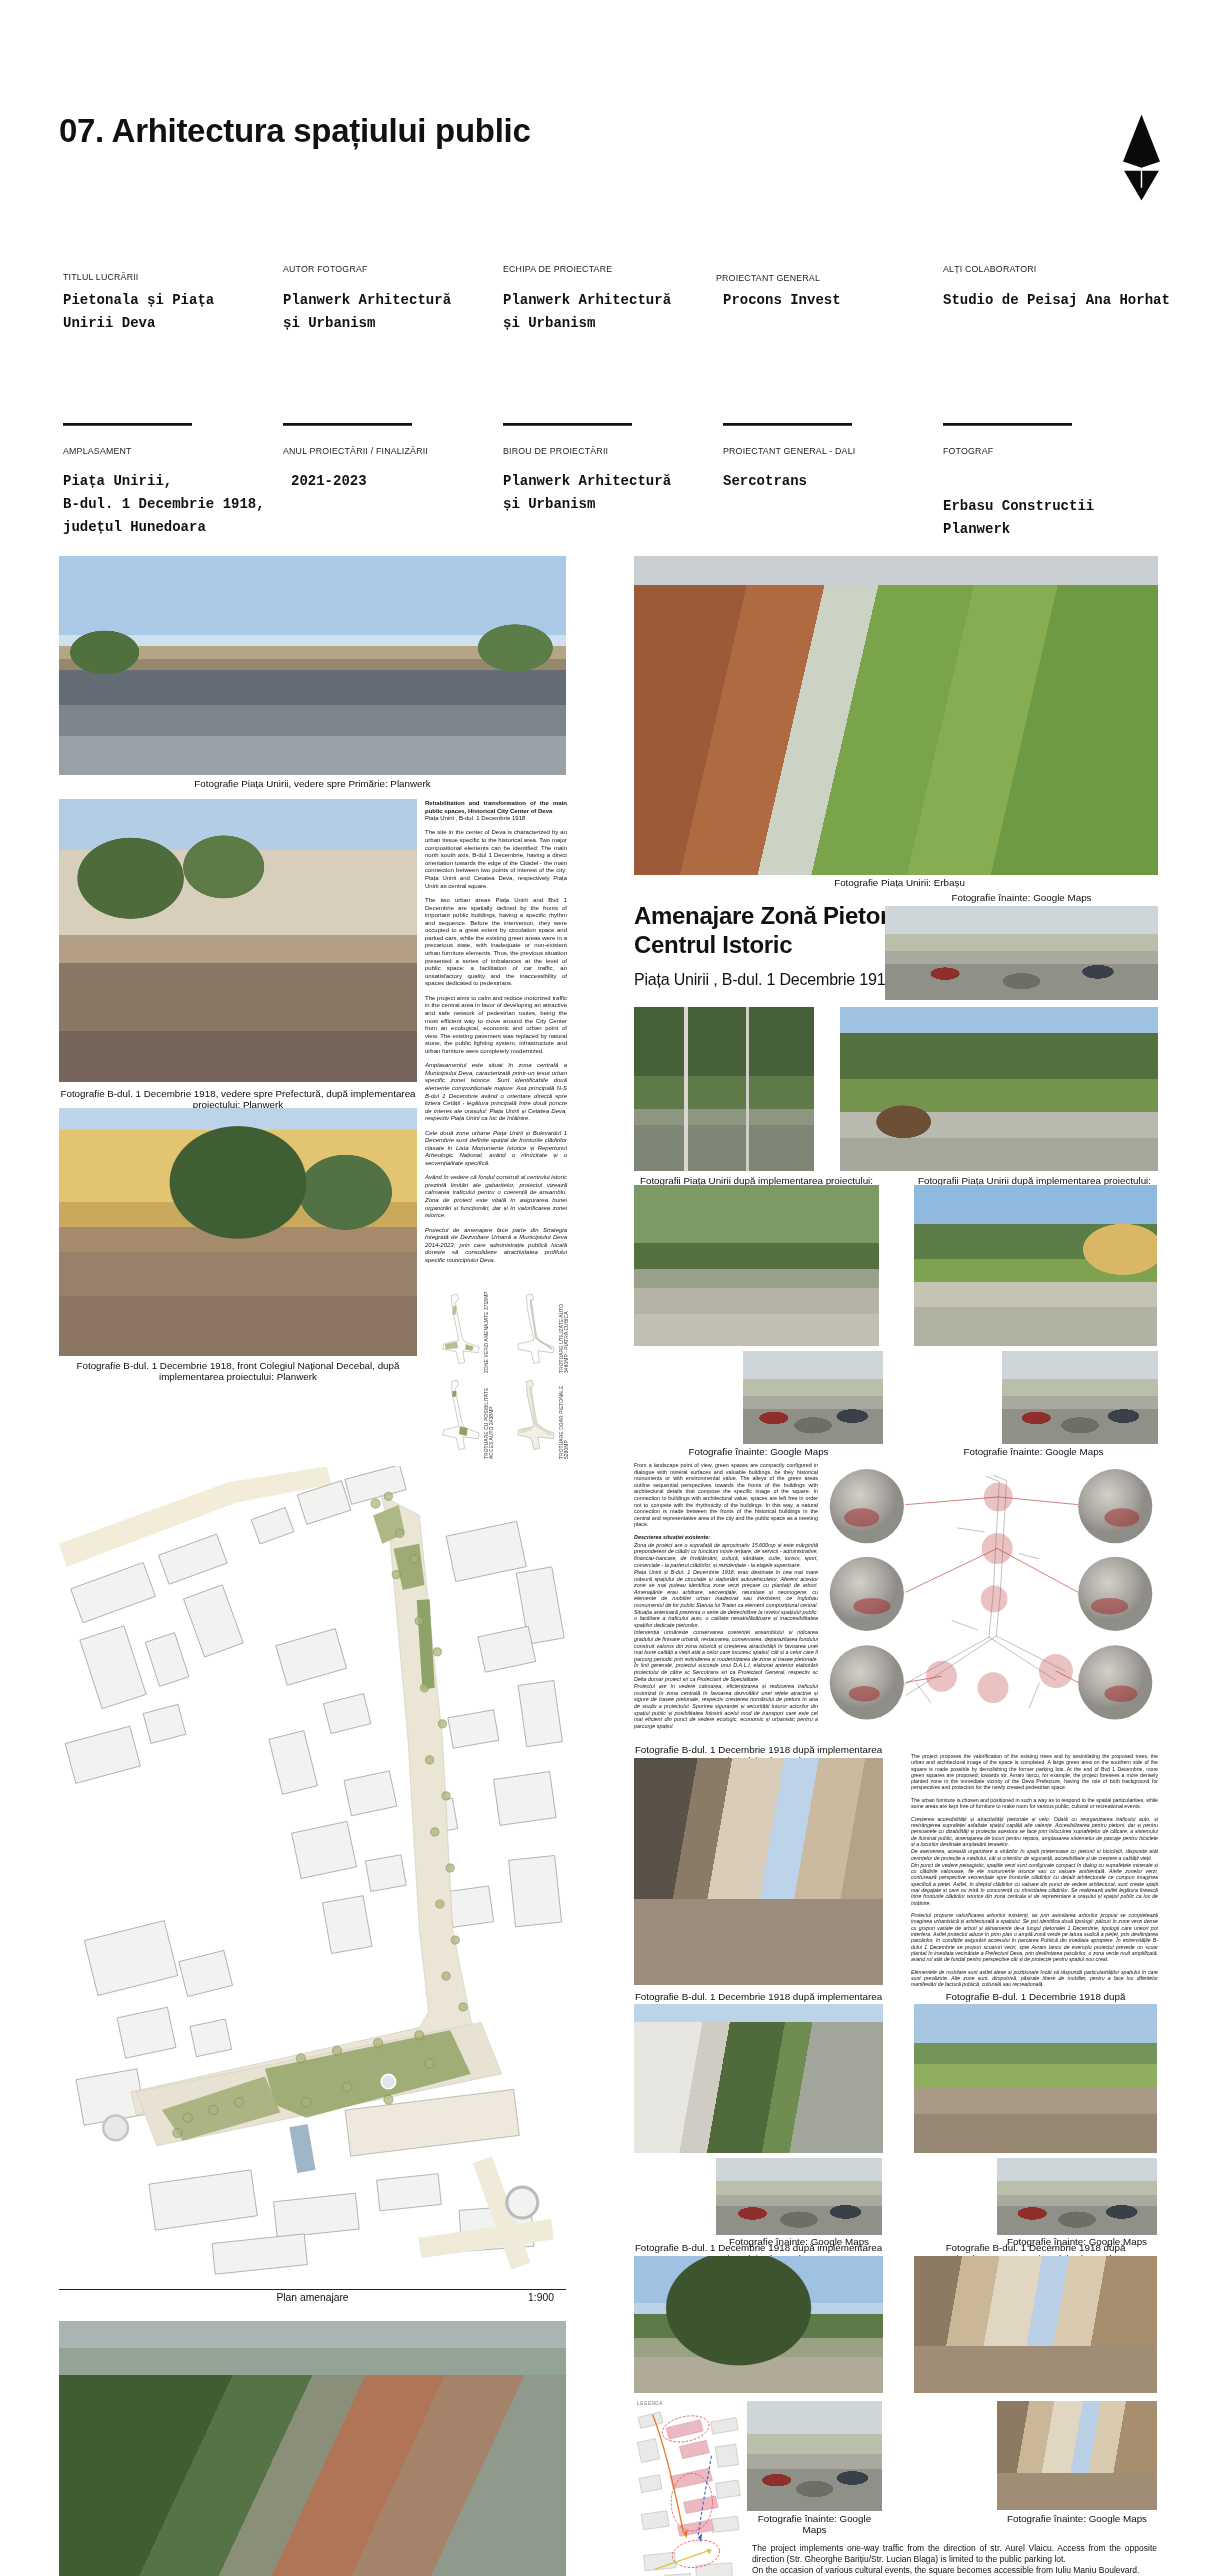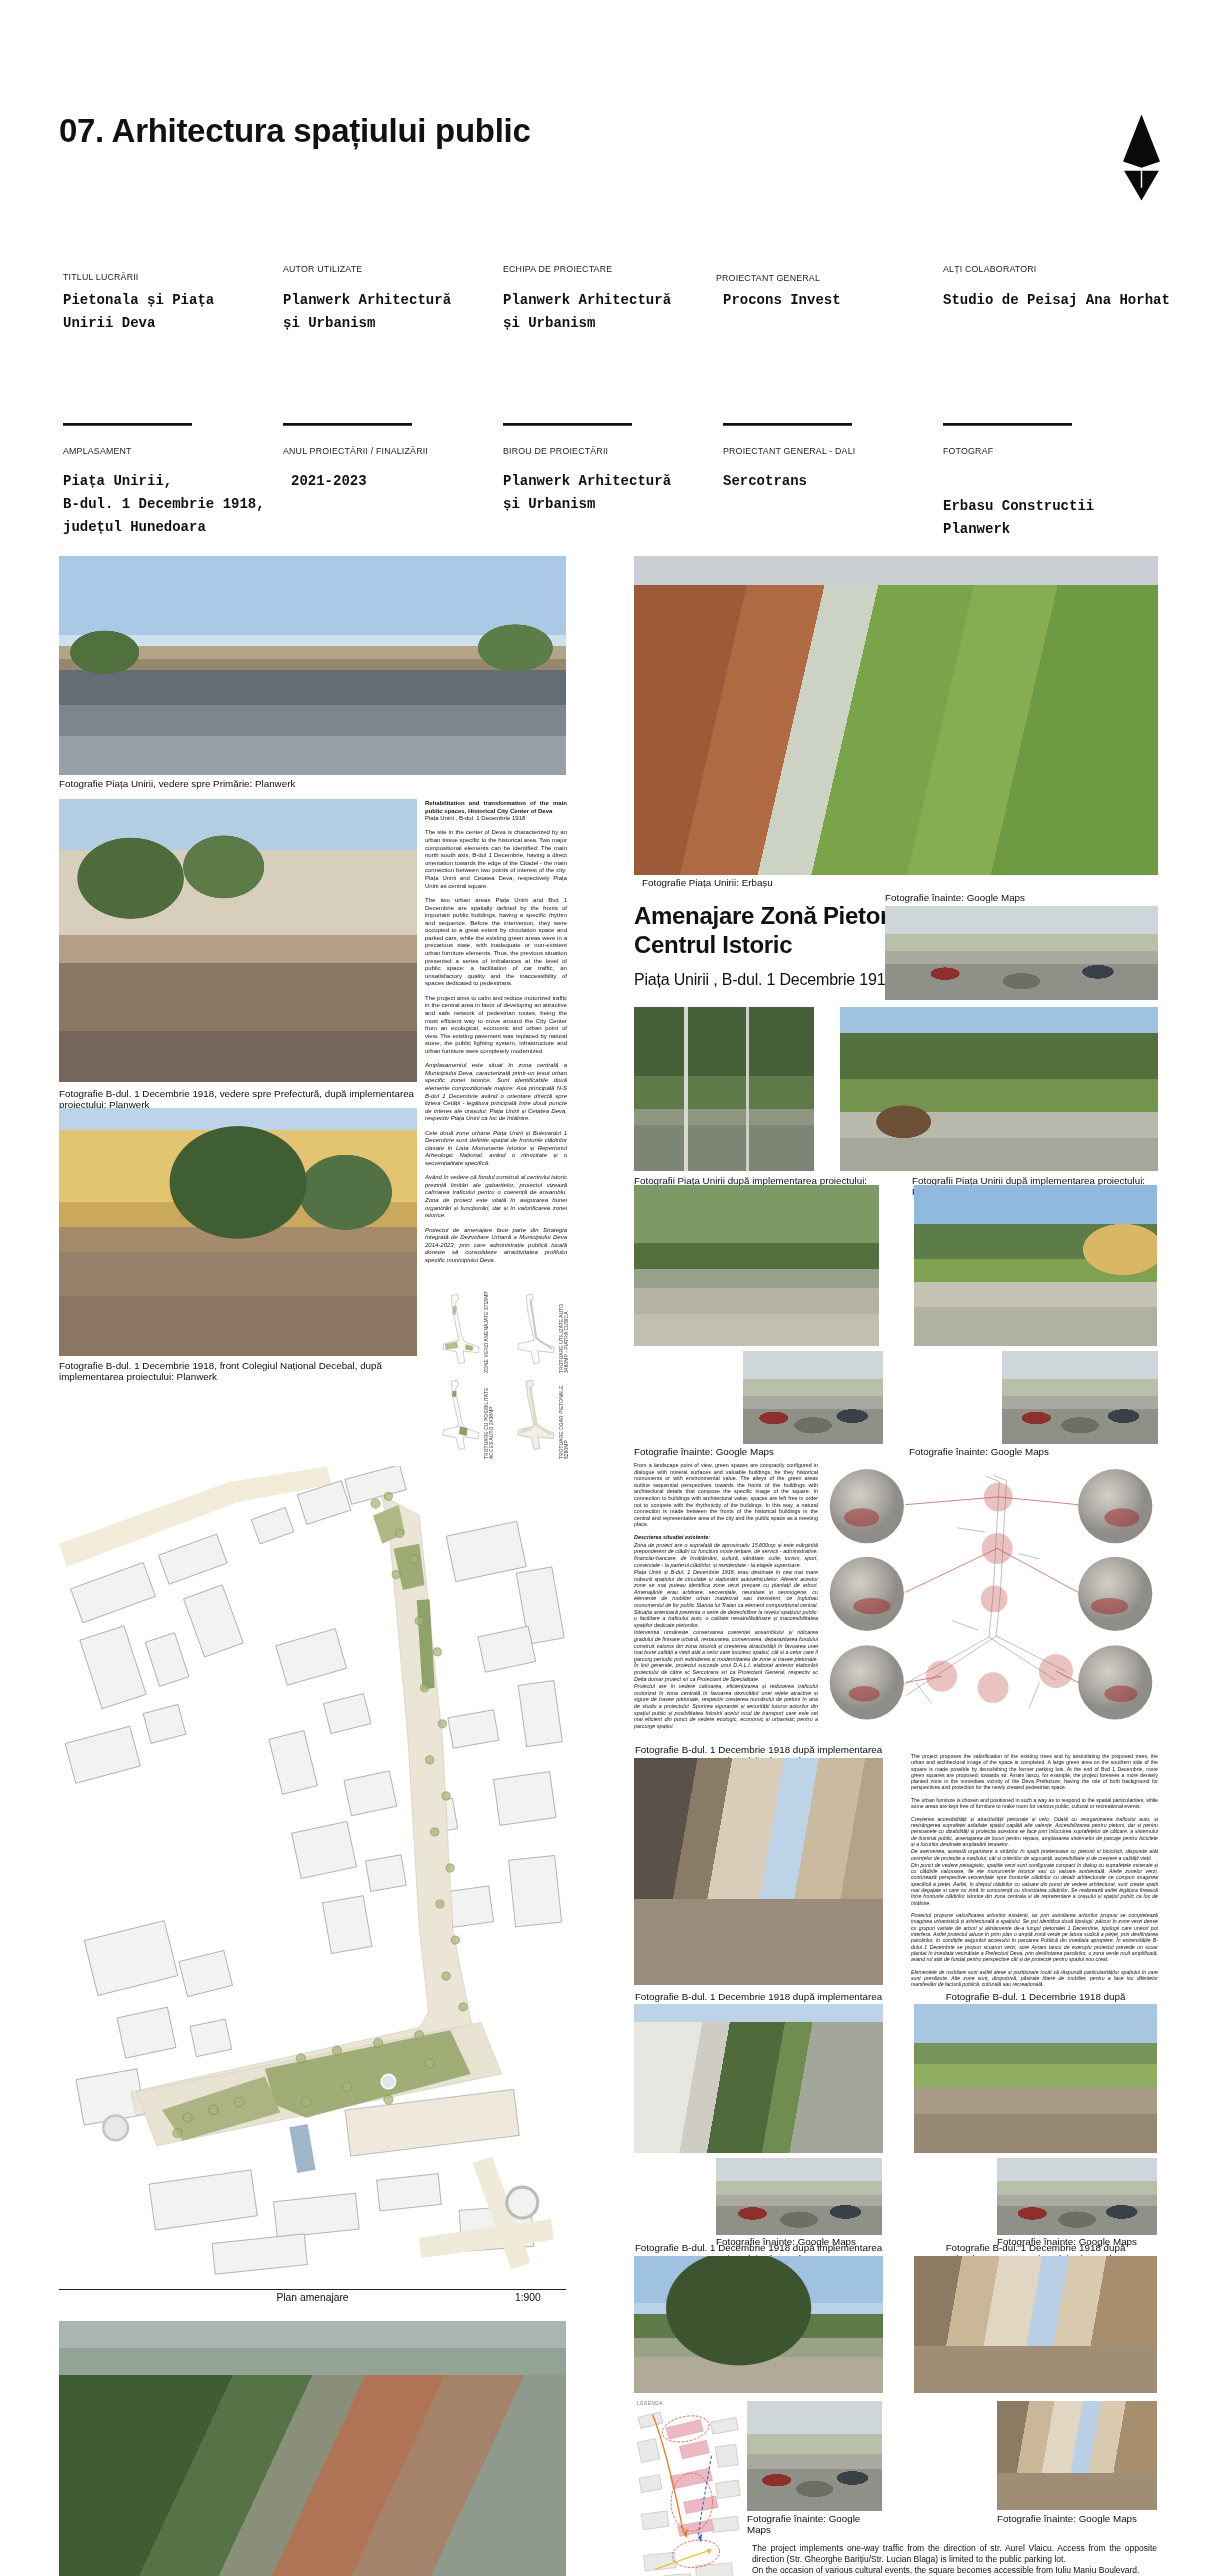--- a/index.html
+++ b/index.html
@@ -6,21 +6,21 @@
   .page{position:relative;width:1217px;height:3220px;background:#fff;
         font-family:"Liberation Sans",sans-serif;color:#111;overflow:hidden;margin:0 auto;}
   .abs{position:absolute;}
   
   .title{font-size:33px;font-weight:bold;letter-spacing:-0.3px;}
   .mlab{font-size:8.8px;letter-spacing:0.2px;color:#1c1c1c;}
   .mval{font-size:14px;font-weight:bold;line-height:23px;white-space:pre-line;font-family:Liberation Mono, monospace;}
   .rule{height:2.6px;background:linear-gradient(#101010 0 58%,#fff 58% 70%,#4c4c4c 70% 100%);}
   
   .cap{position:absolute;font-size:9.8px;color:#0e0e0e;}
-  .tr{text-align:left;} .tc{text-align:center;}
+  .tr{text-align:center;} .tc{text-align:center;}
   
   .ph{position:absolute;background-color:#b8b8b0;}
   .p-plaza{background:radial-gradient(ellipse 57px 36px at 9% 44%,#50713d 0 60%,transparent 61%),radial-gradient(ellipse 62px 39px at 90% 42%,#5d7d48 0 60%,transparent 61%),linear-gradient(180deg,#a9c9e7 0 36%,#cfe0ef 36% 41%,#b6a486 41% 47%,#97876d 47% 52%,#646c75 52% 68%,#7e858c 68% 82%,#99a0a6 82%);}
   .p-blvd{background:radial-gradient(ellipse 88px 67px at 20% 28%,#4e6b3c 0 60%,transparent 61%),radial-gradient(ellipse 67px 52px at 46% 24%,#5d7b47 0 60%,transparent 61%),linear-gradient(180deg,#b3cde4 0 18%,#d8cebc 18% 48%,#b49e85 48% 58%,#8a7766 58% 82%,#75655a 82%);}
   .p-decebal{background:radial-gradient(ellipse 113px 93px at 50% 30%,#3f5e33 0 60%,transparent 61%),radial-gradient(ellipse 77px 62px at 80% 34%,#527144 0 60%,transparent 61%),linear-gradient(180deg,#bdd3e9 0 9%,#e3c571 9% 38%,#caa95c 38% 48%,#a58a6b 48% 58%,#97816a 58% 76%,#8a7663 76%);}
   .p-hero{background:linear-gradient(180deg,#c9cfd2 0 9%,transparent 9%),linear-gradient(103deg,#9c5a38 0 20%,#b06a41 20% 33%,#cdd3c4 33% 42%,#79a449 42% 58%,#86ad52 58% 72%,#6f9a44 72%);}
   .p-gmaps{background:radial-gradient(ellipse 24px 10.3px at 22% 72%,#8e2f2b 0 60%,transparent 61%),radial-gradient(ellipse 26px 11.3px at 78% 70%,#3a4048 0 60%,transparent 61%),radial-gradient(ellipse 31px 13.4px at 50% 80%,#6c6f66 0 60%,transparent 61%),linear-gradient(180deg,#cfd6da 0 30%,#b9bfa8 30% 48%,#a9a9a0 48% 62%,#8f9189 62%);}
   .p-park1{background:linear-gradient(90deg,transparent 0 28%,#d8d8d0 28% 30%,transparent 30% 62%,#cfcfc6 62% 64%,transparent 64%),linear-gradient(180deg,#46603a 0 42%,#5d7a48 42% 62%,#8f967f 62% 72%,#7d8574 72%);}
   .p-park2{background:radial-gradient(ellipse 77px 46px at 20% 70%,#6d4f35 0 35%,transparent 36%),linear-gradient(180deg,#9fc3e0 0 16%,#53713f 16% 44%,#74944e 44% 64%,#b9b9ad 64% 80%,#a6a79b 80%);}
   .p-alley{background:linear-gradient(180deg,#7d9a66 0 36%,#55703f 36% 52%,#98a089 52% 64%,#b4b3a6 64% 80%,#c0bfb2 80%);}
@@ -53,21 +53,21 @@
 
   <div class="abs title" style="left:59px;top:112px;width:773px;">07. Arhitectura spațiului public</div>
   <svg class="abs" style="left:1121px;top:114px;" width="41" height="88" viewBox="0 0 80 170">
     <polygon points="40,0 76,92 40,104 4,92" fill="#0a0a0a"></polygon>
     <polygon points="6,110 74,110 40,168" fill="#0a0a0a"></polygon>
     <rect x="38.6" y="110" width="2.8" height="33" fill="#fff"></rect>
   </svg>
 
   <div class="abs mlab" style="left:63px;top:272px;">TITLUL LUCRĂRII</div>
   <div class="abs mval" style="left:63px;top:289px;width:206px;">Pietonala și Piața Unirii Deva</div>
-  <div class="abs mlab" style="left:283px;top:264px;">AUTOR UTILIZATE</div>
+  <div class="abs mlab" style="left:283px;top:264px;">AUTOR FOTOGRAF</div>
   <div class="abs mval" style="left:283px;top:289px;width:206px;">Planwerk Arhitectură
 și Urbanism</div>
   <div class="abs mlab" style="left:503px;top:264px;">ECHIPA DE PROIECTARE</div>
   <div class="abs mval" style="left:503px;top:289px;width:206px;">Planwerk Arhitectură
 și Urbanism</div>
   <div class="abs mlab" style="left:716px;top:264px;margin-top:9px;">PROIECTANT GENERAL</div>
   <div class="abs mval" style="left:723px;top:289px;width:206px;">Procons Invest</div>
   <div class="abs mlab" style="left:943px;top:264px;">ALȚI COLABORATORI</div>
   <div class="abs mval" style="left:943px;top:289px;width:227px;">Studio de Peisaj Ana Horhat</div>
 

